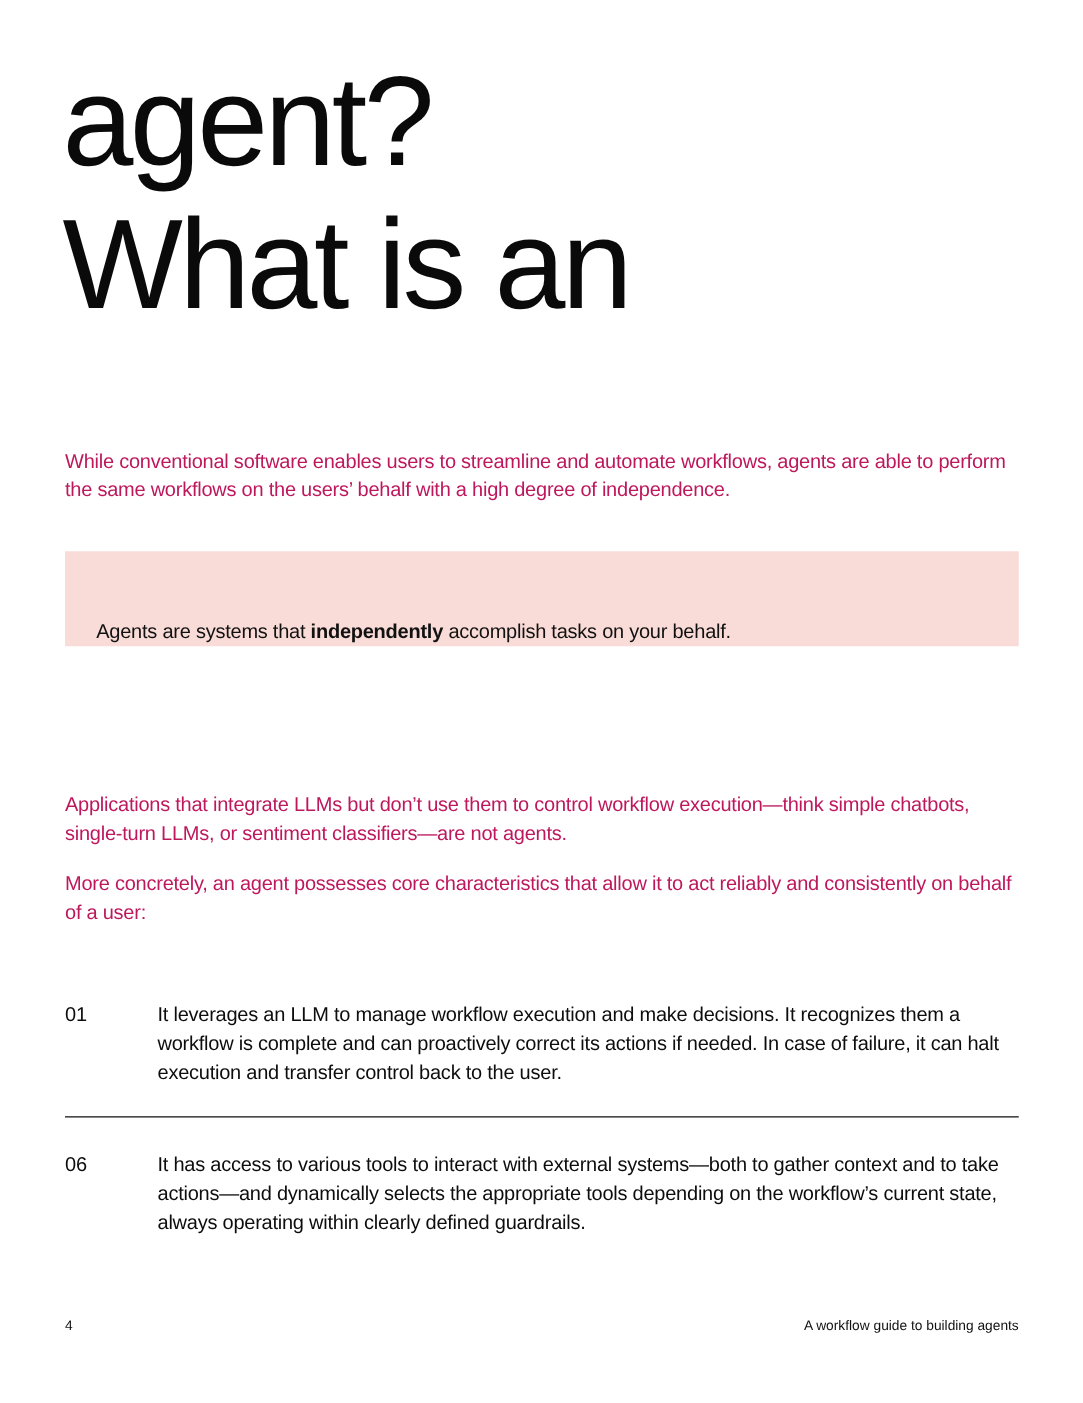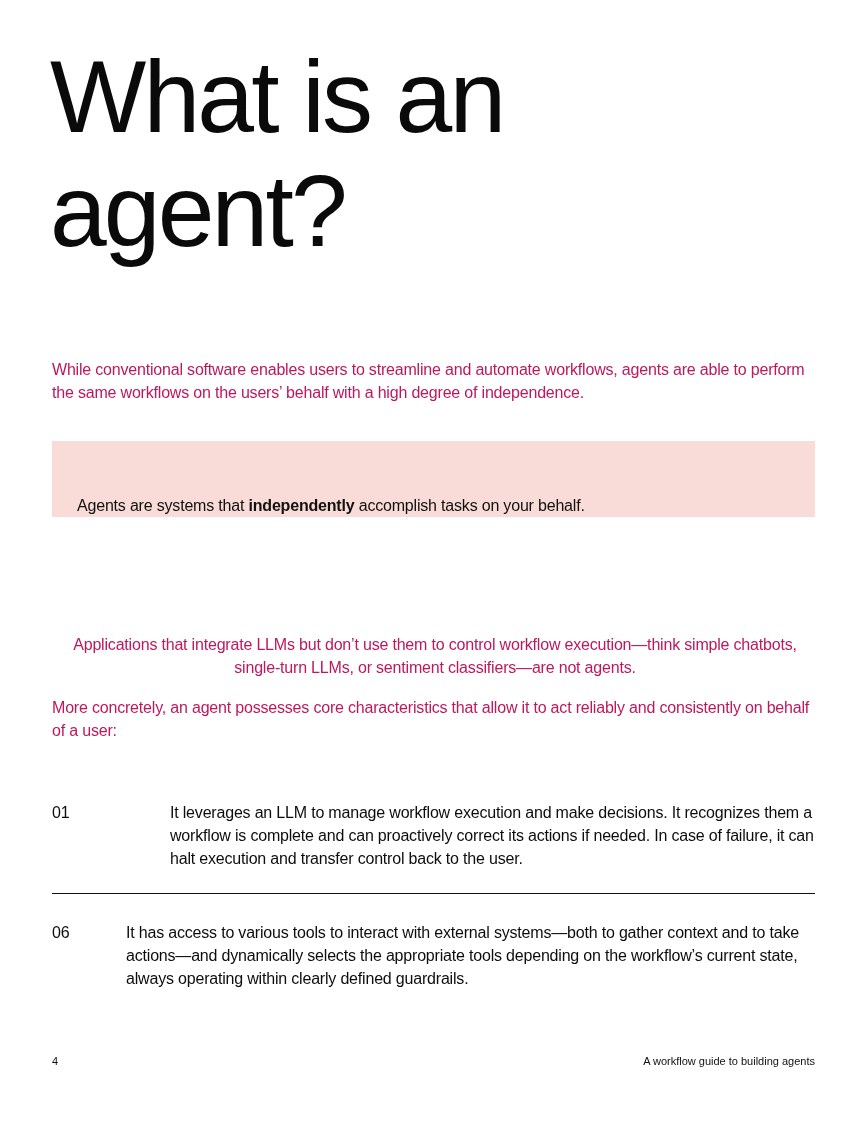--- a/index.html
+++ b/index.html
@@ -46,30 +46,30 @@
     padding-right: 20px;
   }
   .callout-text {
     font-size: 16px;
     line-height: 23px;
     letter-spacing: -0.012em;
     color: #111111;
   }
   .callout-text b { font-weight: 700; }
   .p1 { top: 548px; }
-  .p2 { top: 633px; text-align: center; }
+  .p2 { top: 633px; }
   .p3 { top: 696px; }
   .list-item {
     position: absolute;
     left: 52px;
     width: 764px;
     display: flex;
     align-items: flex-start;
   }
-  .item-01 { top: 801px; gap: 44px; }
+  .item-01 { top: 801px; }
   .item-02 { top: 921px; }
   .list-number {
     flex: 0 0 74px;
     font-size: 16px;
     line-height: 23px;
     letter-spacing: -0.012em;
   }
   .list-text {
     flex: 1 1 auto;
     font-size: 16px;
@@ -96,22 +96,22 @@
     line-height: 14px;
     color: #111111;
   }
 </style>
 </head>
 <body>
 
 <div class="page">
 
   <h1 class="page-title">
+    <span class="title-line">agent?</span>
     <span class="title-line">What is an</span>
-    <span class="title-line">agent?</span>
   </h1>
 
   <p class="body-text intro">While conventional software enables users to streamline and automate workflows, agents are able to perform the same workflows on the users’ behalf with a high degree of independence.</p>
 
   <div class="callout" style="background: rgb(249, 220, 215);">
     <p class="callout-text"><span>Agents are systems that </span><b>independently</b><span> accomplish tasks on your behalf.</span></p>
   </div>
 
   <p class="body-text p2">Applications that integrate LLMs but don’t use them to control workflow execution—think simple chatbots, single-turn LLMs, or sentiment classifiers—are not agents.</p>
   <p class="body-text p3">More concretely, an agent possesses core characteristics that allow it to act reliably and consistently on behalf of a user:</p>

